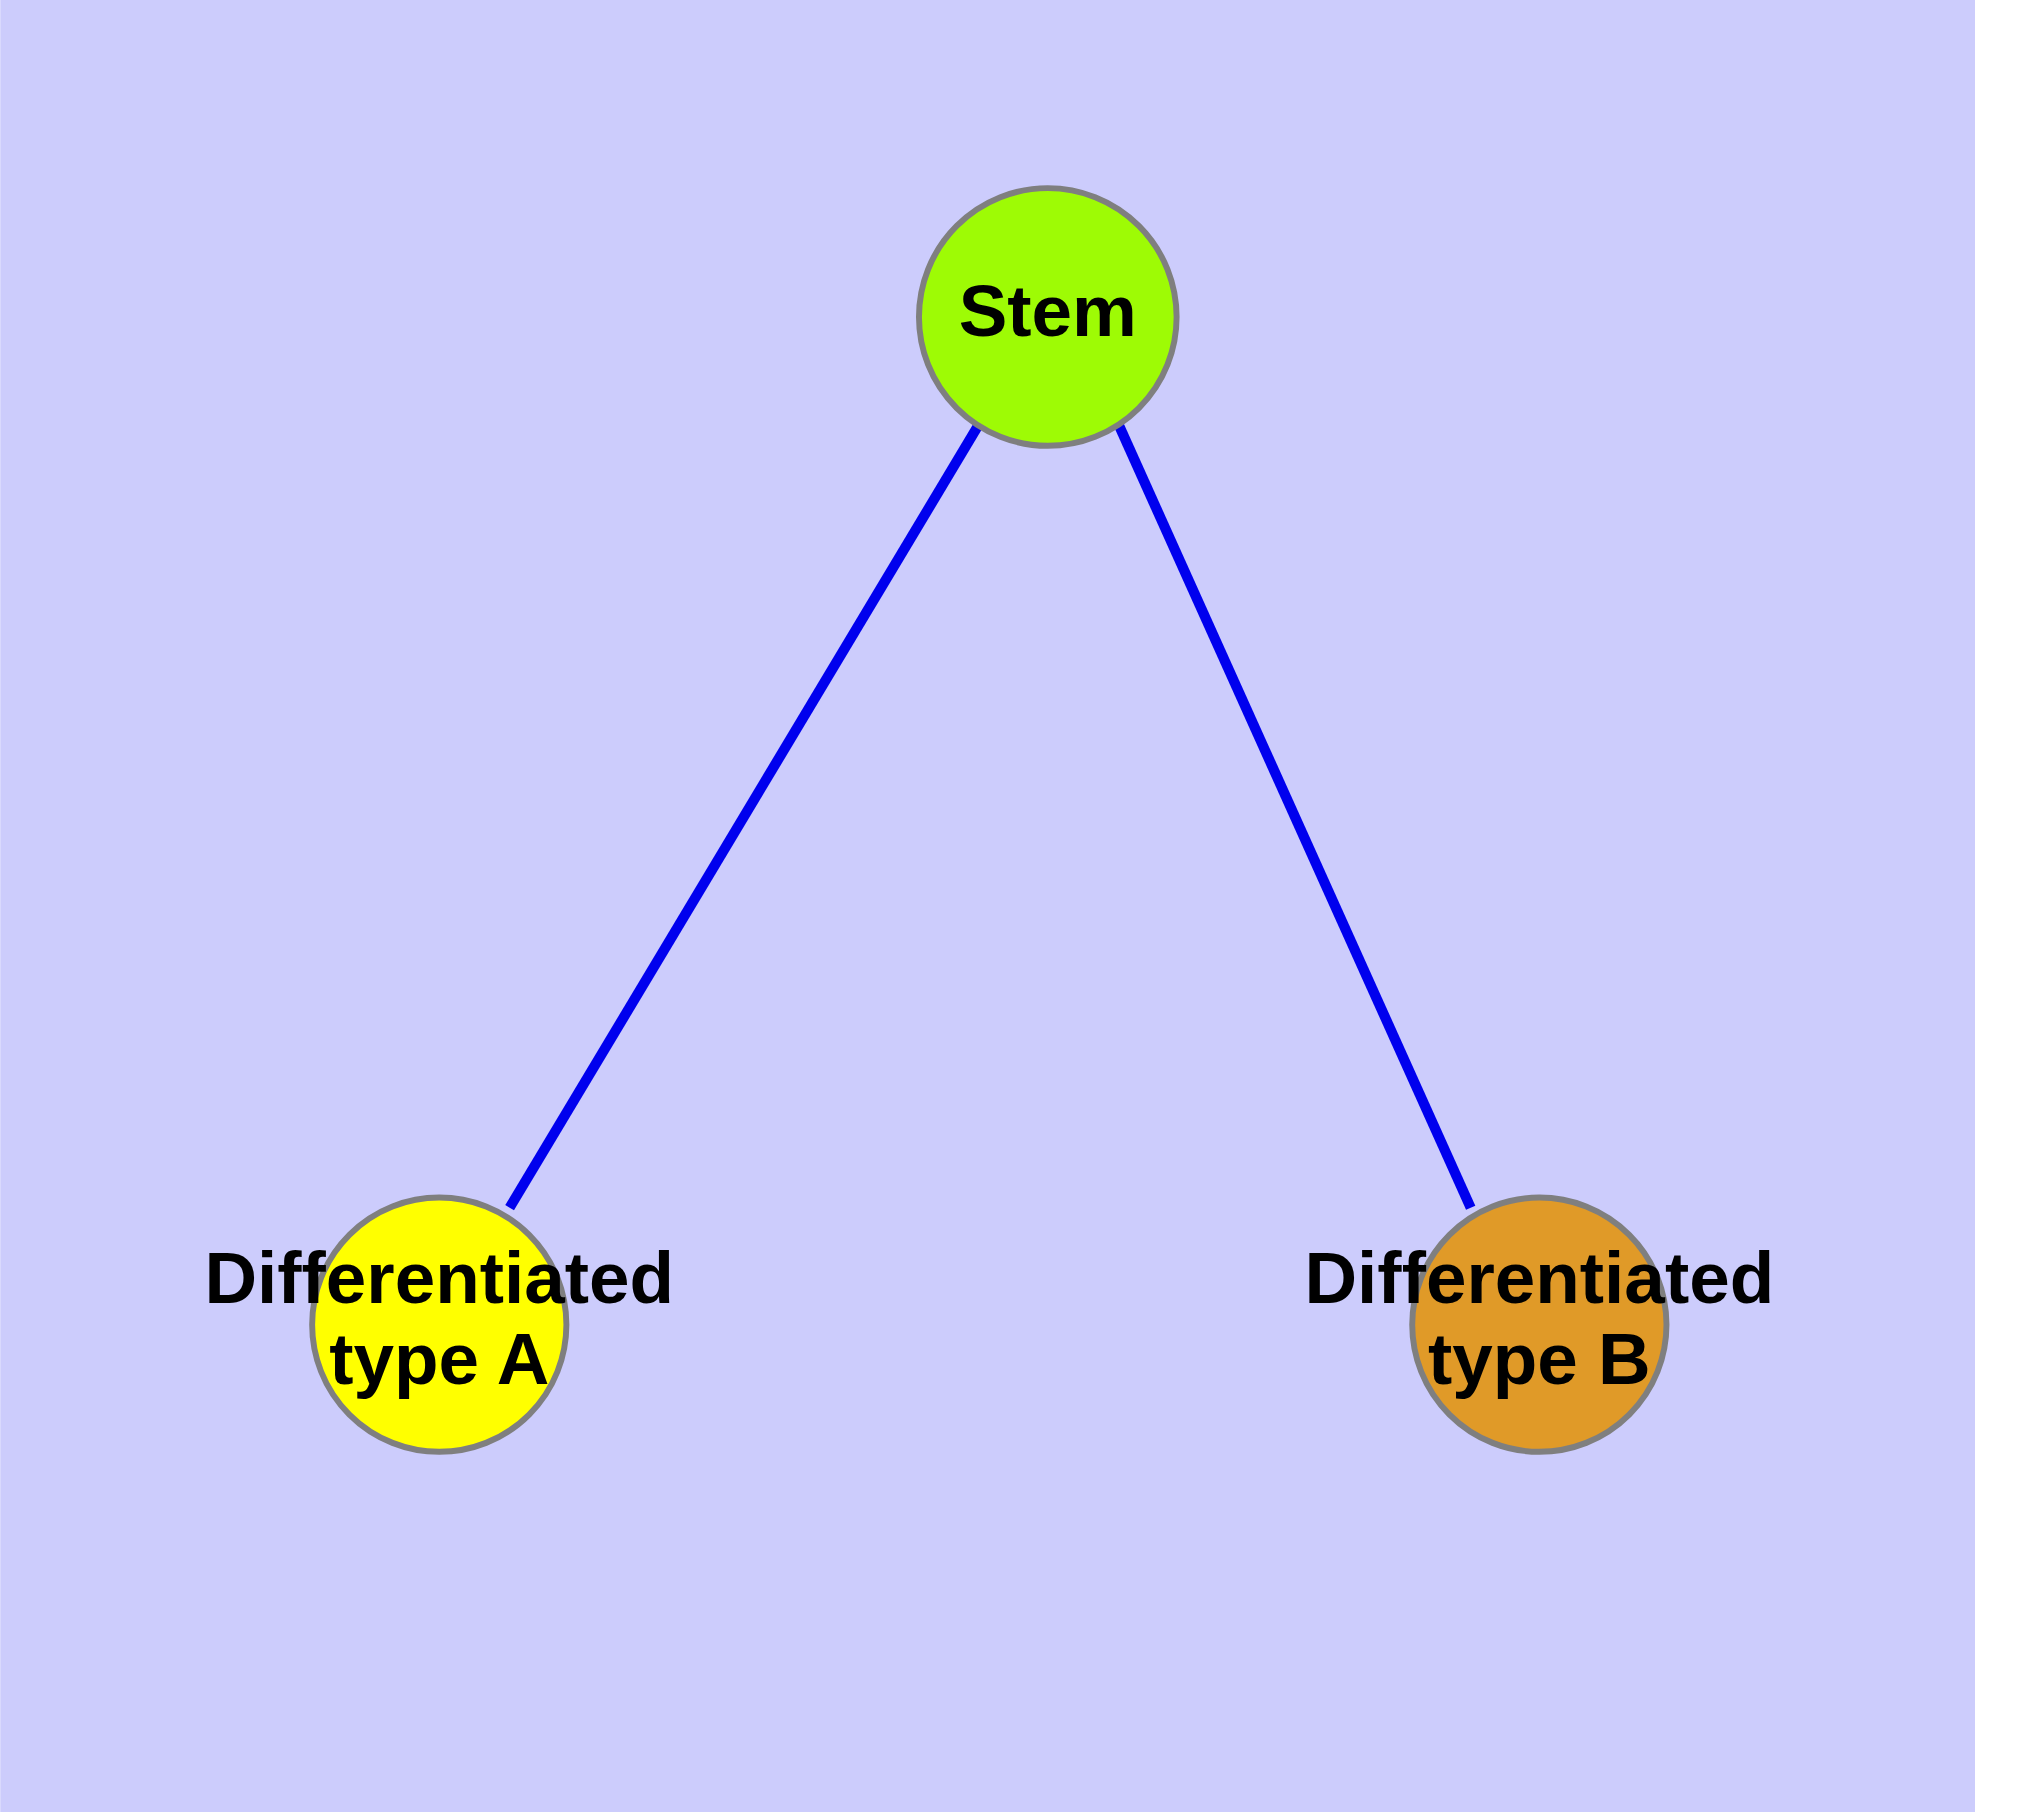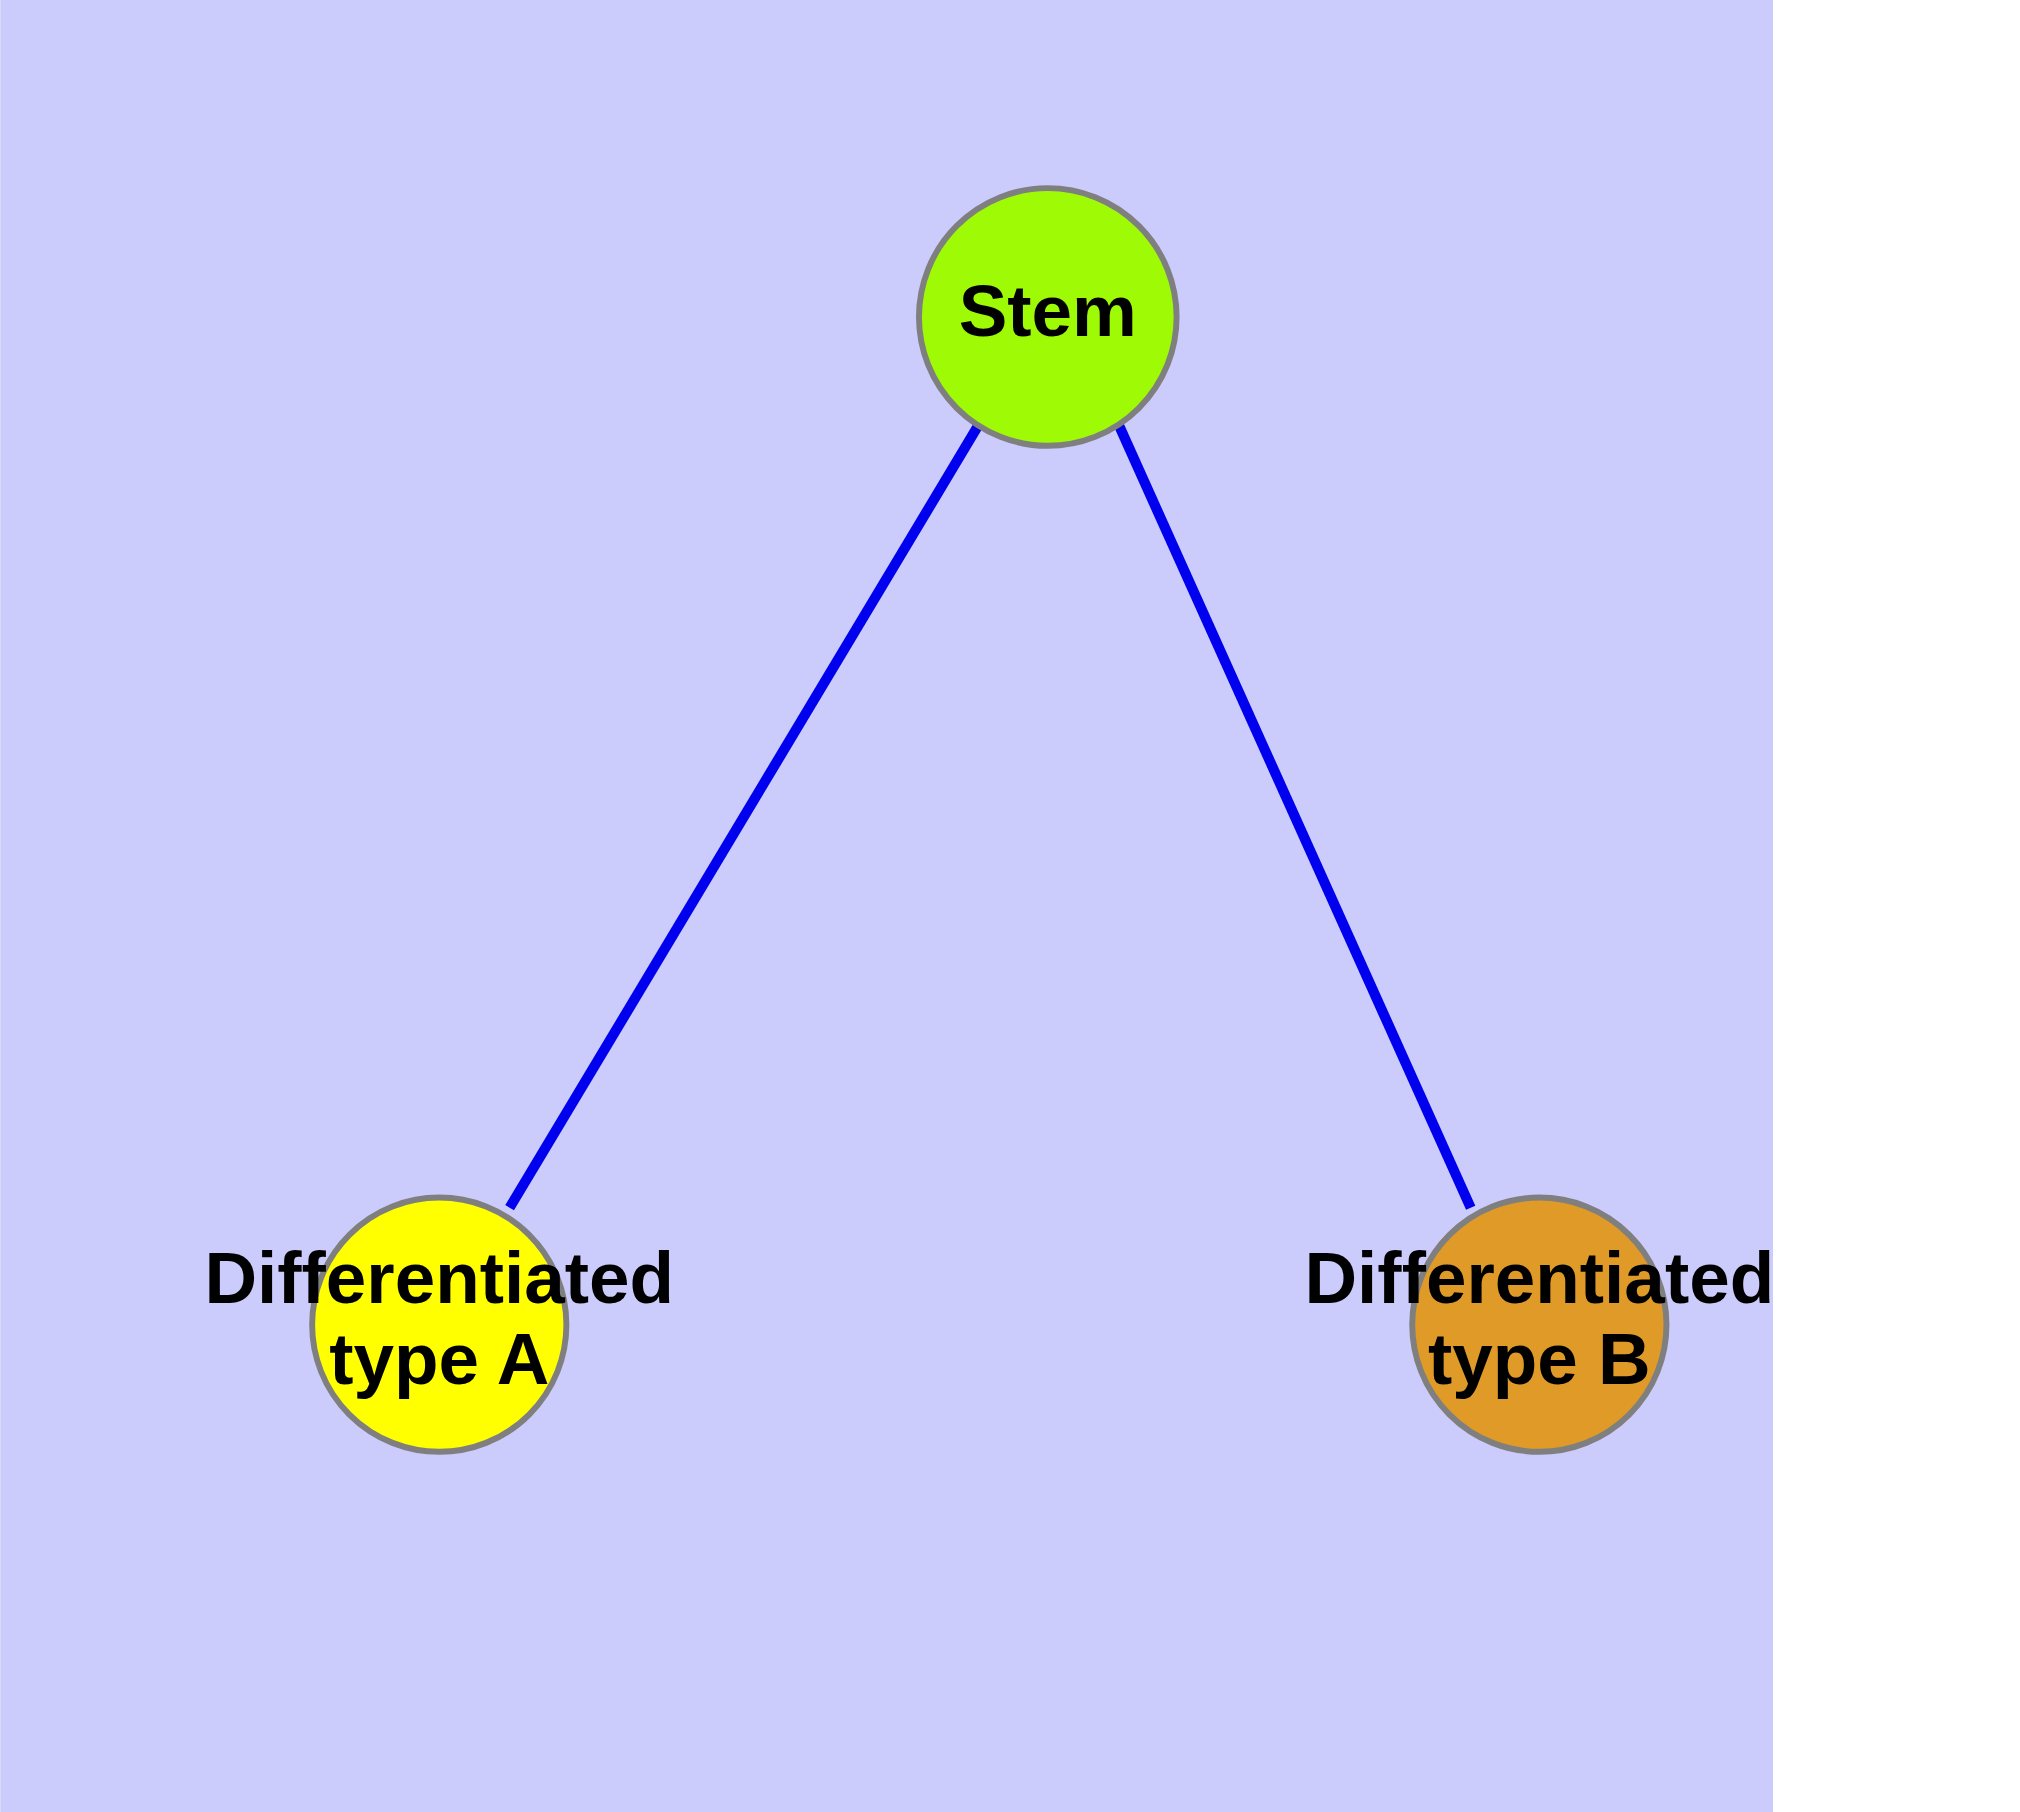--- a/index.html
+++ b/index.html
@@ -33,21 +33,21 @@
   .node-circle {
     stroke-width: 7;
   }
   .edge-line {
     stroke-linecap: butt;
   }
 </style>
 </head>
 <body>
 
-<div id="canvas" style="width: 1773px; height: 1812px; text-decoration: underline;">
+<div id="canvas" style="width: 1975px; height: 1812px; text-decoration: underline;">
   <svg id="graph-svg" viewBox="0 0 2384 2138" xmlns="http://www.w3.org/2000/svg">
     <rect id="bg-rect" x="0" y="0" width="2384" height="2138" fill="#ccccfc"></rect>
     <g id="edges-group">
         <line class="edge-line" x1="1154" y1="502" x2="601" y2="1425" stroke="#0000ee" stroke-width="12"></line>
         <line class="edge-line" x1="1320" y1="502" x2="1735" y2="1425" stroke="#0000ee" stroke-width="12"></line>
       </g>
     <g id="nodes-group">
         <g>
           <circle class="node-circle" cx="1236" cy="374" r="152" fill="#9efb05" stroke="#7f7f7f" stroke-width="7"></circle>
           <text class="node-label" x="1236" y="374" font-size="86" fill="#000000"><tspan x="1236" dy="0">Stem</tspan></text>

